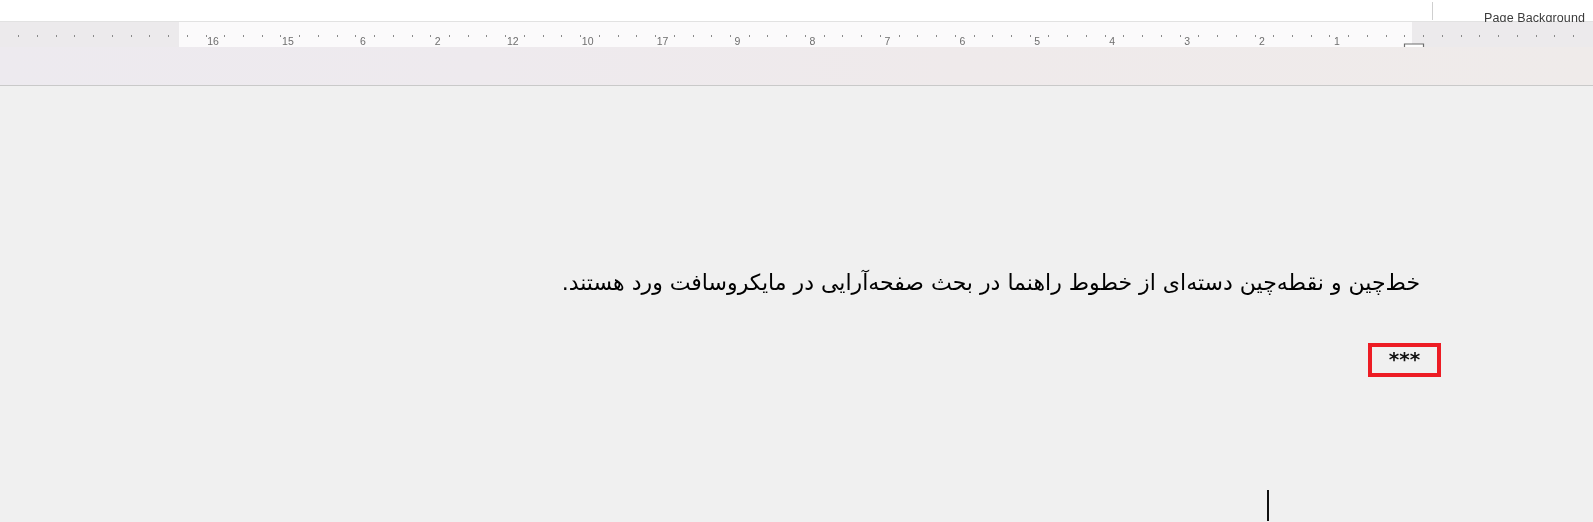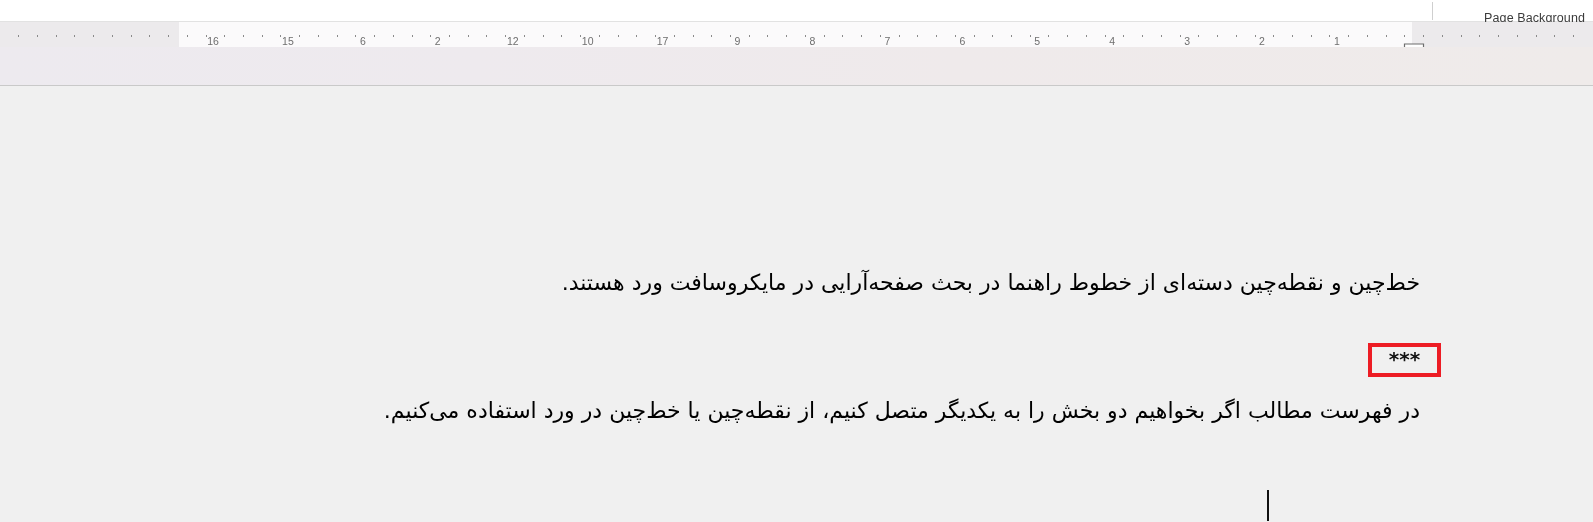--- a/index.html
+++ b/index.html
@@ -307,17 +307,16 @@
 
 <div class="page">
   <div class="doc-body">
 
     <div class="para para-1">خط‌چین و نقطه‌چین دسته‌ای از خطوط راهنما در بحث صفحه‌آرایی در مایکروسافت ورد هستند.</div>
 
     <div class="asterisk-box">
       <span>***</span>
     </div>
 
-    <div class="para para-3">در فهرست مطالب اگر بخواهیم دو بخش را به یکدیگر متصل کنیم، از نقطه‌چین یا خط‌چین در ورد استفاده می‌کنیم.</div>
 
     <div class="caret"></div>
   </div>
 </div>
 
 </body></html>

